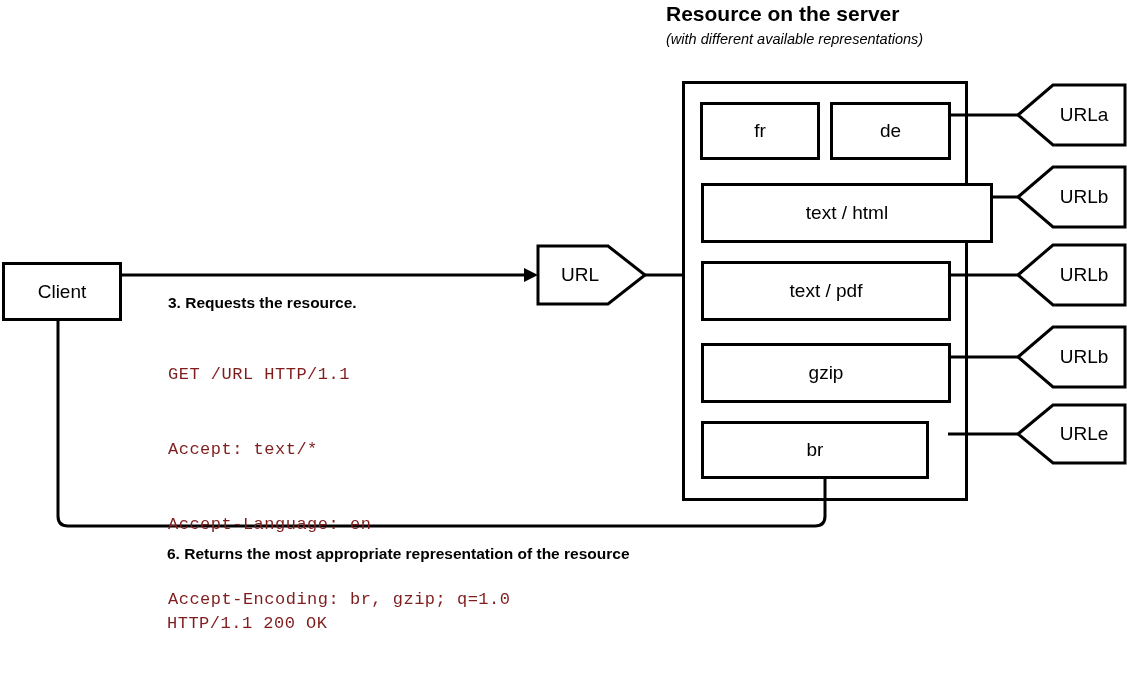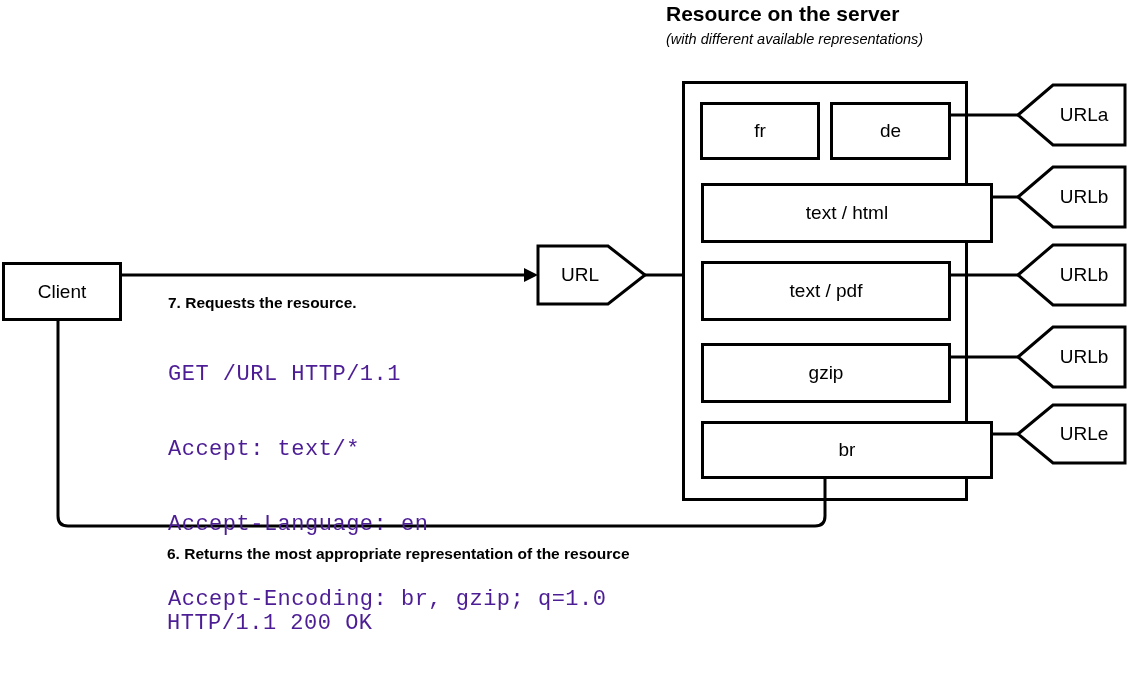--- a/index.html
+++ b/index.html
@@ -38,21 +38,21 @@
   
   #client-box { left: 2px; top: 246px; width: 120px; height: 59px; }
   
   #server-box { left: 682px; top: 65px; width: 286px; height: 420px; background: transparent; }
   
   #rep-fr   { left: 700px; top: 86px;  width: 120px; height: 58px; }
   #rep-de   { left: 830px; top: 86px;  width: 121px; height: 58px; }
   #rep-html { left: 701px; top: 167px; width: 292px; height: 60px; }
   #rep-pdf  { left: 701px; top: 245px; width: 250px; height: 60px; }
   #rep-gzip { left: 701px; top: 327px; width: 250px; height: 60px; }
-  #rep-br   { left: 701px; top: 405px; width: 292px; height: 58px; }
+  #rep-br   { left: 701px; top: 405px; width: 228px; height: 58px; }
   
   .penta-label {
     position: absolute;
     display: flex;
     align-items: center;
     justify-content: center;
     z-index: 2;
   }
   #url-label  { left: 538px; top: 246px; width: 84px; height: 58px; }
   #urla-label { left: 1043px; top: 85px;  width: 82px; height: 60px; }
@@ -73,23 +73,23 @@
   .step-heading {
     position: absolute;
     font-size: 15.5px; font-weight: bold;
     white-space: nowrap; z-index: 2;
   }
   #request-heading  { left: 168px; top: 294px; }
   #response-heading { left: 167px; top: 545px; }
   .code-block {
     position: absolute;
     font-family: "Liberation Mono", "DejaVu Sans Mono", monospace;
-    font-size: 22px;
+    font-size: 17px;
     letter-spacing: 0.5px;
-    color: #4c1d95;
+    color: #7f1d1d;
     white-space: pre;
     z-index: 2;
   }
   #request-code  { left: 168px; top: 312px; line-height: 25px; }
   #response-code { left: 167px; top: 566px; line-height: 23px; }
 </style>
 </head>
 <body>
 
 <div id="canvas">
@@ -167,21 +167,21 @@
   <div class="penta-label" id="urlc-label">
     <span class="node-label">URLb</span>
   </div>
   <div class="penta-label" id="urld-label">
     <span class="node-label">URLb</span>
   </div>
   <div class="penta-label" id="urle-label">
     <span class="node-label">URLe</span>
   </div>
 
-  <div class="step-heading" id="request-heading">7. Requests the resource.</div>
+  <div class="step-heading" id="request-heading">3. Requests the resource.</div>
   <div class="code-block" id="request-code">
     <div>GET /URL HTTP/1.1</div>
     <div>Accept: text/*</div>
     <div>Accept-Language: en</div>
     <div>Accept-Encoding: br, gzip; q=1.0</div>
   </div>
 
   <div class="step-heading" id="response-heading">6. Returns the most appropriate representation of the resource</div>
   <div class="code-block" id="response-code">
     <div>HTTP/1.1 200 OK</div>

